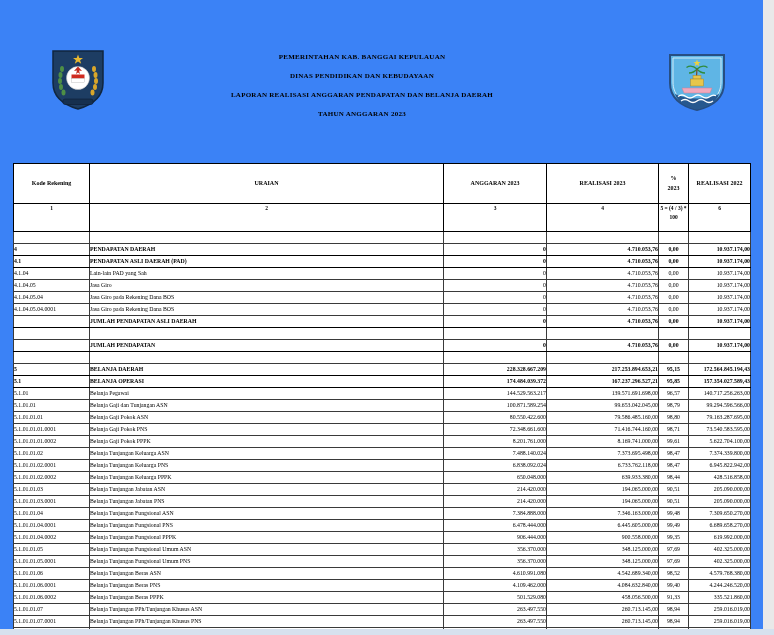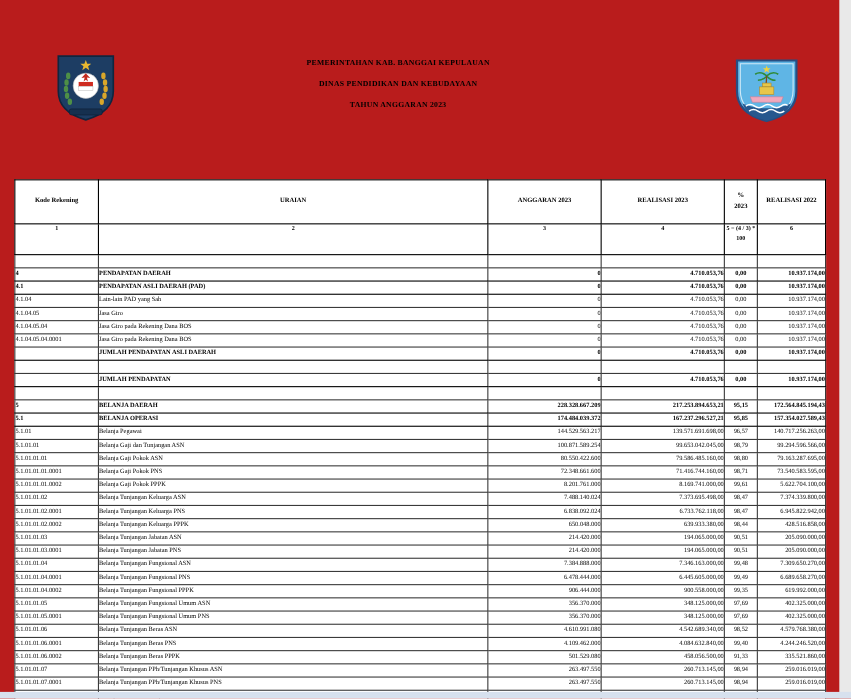--- a/index.html
+++ b/index.html
@@ -1,20 +1,20 @@
 <!DOCTYPE html>
 <html><head>
 <meta charset="utf-8">
 <style>
   html,body { margin:0; padding:0; }
   body {
     width:774px; height:635px; background:#ffffff; overflow:hidden; position:relative;
     font-family:"Liberation Serif", serif; -webkit-font-smoothing:antialiased;
   }
-  .page { position:absolute; inset:0; background:#b91c1c; overflow:hidden; }
+  .page { position:absolute; inset:0; background:#3b82f6; overflow:hidden; }
 
   
   .doc-header { position:absolute; top:49px; left:0; width:774px; height:110px; }
   .logo-left  { position:absolute; left:50px;  top:0;  }
   .logo-right { position:absolute; left:666px; top:2px; }
   .header-text { position:absolute; left:162px; top:4px; width:400px; text-align:center; }
   .header-text .hline {
     font-weight:bold; font-size:7px; letter-spacing:0.25px; color:#000;
     margin-bottom:11px; white-space:nowrap;
   }
@@ -75,20 +75,21 @@
       <circle cx="28" cy="29" r="11.5" fill="#ffffff" stroke="#bbbbbb" stroke-width="0.5"></circle>
       <rect x="21.5" y="25.5" width="13" height="4" fill="#cf2b20"></rect>
       <rect x="21.5" y="29.5" width="13" height="4" fill="#ffffff" stroke="#999999" stroke-width="0.3"></rect>
       <path d="M28,17.5 L24,22 L27,21.5 L26,25 L28,23.5 L30,25 L29,21.5 L32,22 Z" fill="#c22a1e"></path>
       <rect x="13" y="50" width="30" height="5.5" rx="2" fill="#16304f" stroke="#0d1f36" stroke-width="0.6"></rect>
     </svg>
 
     <div class="header-text">
       <div class="hline">PEMERINTAHAN KAB. BANGGAI KEPULAUAN</div>
       <div class="hline">DINAS PENDIDIKAN DAN KEBUDAYAAN</div>
+      <div class="hline">LAPORAN REALISASI ANGGARAN PENDAPATAN DAN BELANJA DAERAH</div>
       <div class="hline">TAHUN ANGGARAN 2023</div>
     </div>
 
     <svg class="logo-right" width="62" height="62" viewBox="0 0 62 62">
       <path d="M4,4 H58 V32 C58,47 47,55 31,59 C15,55 4,47 4,32 Z" fill="#5fb5e5" stroke="#274e82" stroke-width="2"></path>
       <path d="M7,7 H55 V31 C55,44.5 45.5,52.5 31,56 C16.5,52.5 7,44.5 7,31 Z" fill="none" stroke="#cfe9f7" stroke-width="1"></path>
       <polygon points="31,8.5 31.9,11 34.5,11 32.5,12.6 33.3,15.2 31,13.6 28.7,15.2 29.5,12.6 27.5,11 30.1,11" fill="#f0d23c"></polygon>
       <path d="M31,18 C27,14.5 23.5,14.5 20.5,16.5 M31,18 C35,14.5 38.5,14.5 41.5,16.5 M31,18 C28.5,21 26,22 23,22 M31,18 C33.5,21 36,22 39,22" stroke="#2f8b3b" stroke-width="1.4" fill="none"></path>
       <path d="M31,18 L30.3,28" stroke="#7a4a22" stroke-width="1.2"></path>
       <rect x="27" y="24.5" width="8" height="3.5" fill="#e7c64a" stroke="#a8862a" stroke-width="0.5"></rect>

